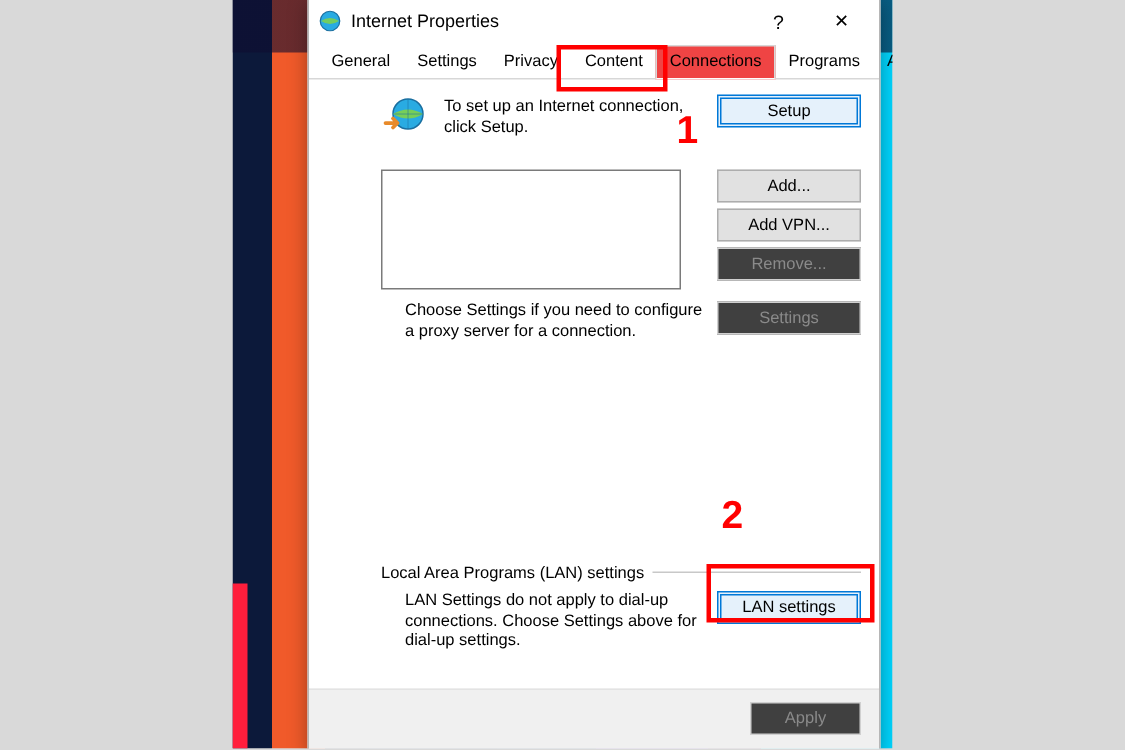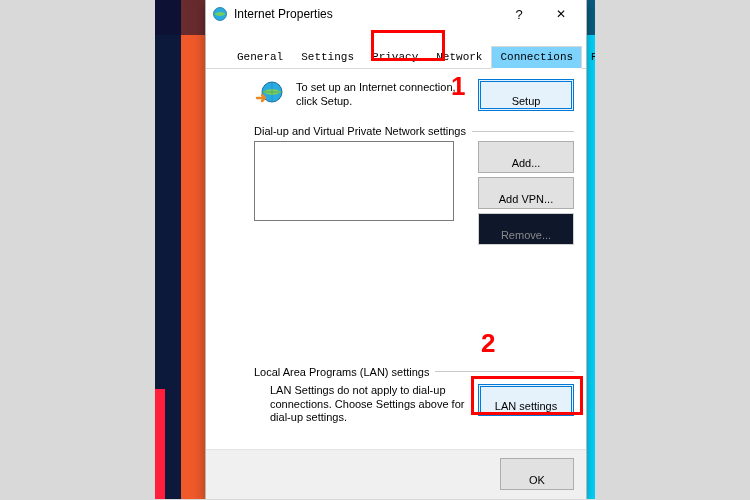--- a/index.html
+++ b/index.html
@@ -100,36 +100,35 @@
     display: flex;
     align-items: center;
     justify-content: center;
     color: #000;
   }
 
   
   .tabstrip {
     display: flex;
     border-bottom: 1px solid #d7d7d7;
-    padding: 0 22px;
-    margin-top: 18px;
+    padding: 0 6px;
+    margin-top: 2px;
     gap: 0;
-    font-family: Liberation Mono, monospace;
   }
   .tab {
     font-size: 11px;
     padding: 4px 8px 5px 8px;
     color: #000;
     border: 1px solid transparent;
     border-bottom: none;
     position: relative;
     cursor: default;
   }
   .tab.active {
-    background: #7dd3fc;
+    background: #ef4444;
     border-color: #d7d7d7;
     border-bottom: 1px solid #fff;
     margin-bottom: -1px;
   }
 
   
   .dlg-body {
     flex: 1;
     padding: 10px 12px 6px 12px;
     display: flex;
@@ -156,33 +155,33 @@
   }
 
   .btn {
     width: 96px;
     height: 22px;
     background: #e1e1e1;
     border: 1px solid #adadad;
     font: inherit;
     font-size: 11px;
     color: #000;
-    padding: 15px;
+    padding: 4px;
     cursor: default;
     text-align: center;
   }
   .btn.primary {
     background: #e5f1fb;
     border: 1px solid #0078d7;
     outline: 1px solid #0078d7;
     outline-offset: -3px;
   }
   .btn[disabled] {
     color: #8a8a8a;
-    background: #0f172a;
+    background: #404040;
     border-color: #d0d0d0;
   }
 
   
   .group {
     margin-top: 14px;
   }
   .group-caption-row {
     display: flex;
     align-items: center;
@@ -296,21 +295,21 @@
         </div>
         <div class="titlebar-btn close">
           <span style="font-size:12px;">✕</span>
         </div>
       </div>
 
       <div class="tabstrip">
         <div class="tab">General</div>
         <div class="tab">Settings</div>
         <div class="tab">Privacy</div>
-        <div class="tab">Network</div>
+        <div class="tab">Content</div>
         <div class="tab active">Connections</div>
         <div class="tab">Programs</div>
         <div class="tab">Advanced</div>
       </div>
 
       <div class="dlg-body">
 
         <div class="setup-row">
           <span class="setup-icon">
             <svg viewBox="0 0 32 32" width="32" height="32">
@@ -318,51 +317,51 @@
               <path d="M8 13 Q18 7 28 13 Q18 19 8 13" fill="#7fd24a" opacity="0.9"></path>
               <path d="M9 13 L28 13 M18 3 L18 23" stroke="#1a6fa0" stroke-width="0.6" fill="none" opacity="0.6"></path>
               <path d="M3 19 L11 19 L8 16 M11 19 L8 22" stroke="#e88a2a" stroke-width="2.5" fill="none" stroke-linecap="round" stroke-linejoin="round"></path>
             </svg>
           </span>
           <div class="setup-text">To set up an Internet connection, click Setup.</div>
           <button class="btn primary">Setup</button>
         </div>
 
         <div class="group">
-          <div class="group-caption-row">
-            <span class="group-caption">Dial-up and Virtual Private Network settings</span>
-            <span class="caption-line"></span>
-          </div>
 
           <div class="dialup-row">
             <div class="listbox"></div>
             <div class="side-buttons">
               <button class="btn">Add...</button>
               <button class="btn">Add VPN...</button>
               <button class="btn" disabled="">Remove...</button>
             </div>
           </div>
 
+          <div class="proxy-desc-row">
+            <div class="proxy-desc-text">Choose Settings if you need to configure a proxy server for a connection.</div>
+            <button class="btn" disabled="">Settings</button>
+          </div>
         </div>
 
         <div class="group lan-group">
           <div class="group-caption-row">
             <span class="group-caption">Local Area Programs (LAN) settings</span>
             <span class="caption-line"></span>
           </div>
           <div class="lan-row">
             <div class="lan-text">LAN Settings do not apply to dial-up connections. Choose Settings above for dial-up settings.</div>
             <button class="btn primary">LAN settings</button>
           </div>
         </div>
 
       </div>
 
       <div class="dlg-footer">
-        <button class="btn" style="width:74px;">OK</button>
+        <button class="btn" style="width:74px;" disabled="">Apply</button>
       </div>
 
     </div>
 
     <div class="anno anno-rect" style="left:216px; top:31px; width:68px; height:25px;"></div>
     <div class="anno anno-num" style="left:296px; top:72px;">1</div>
 
     <div class="anno anno-rect" style="left:316px; top:377px; width:106px; height:33px;"></div>
     <div class="anno anno-num" style="left:326px; top:329px;">2</div>
 

